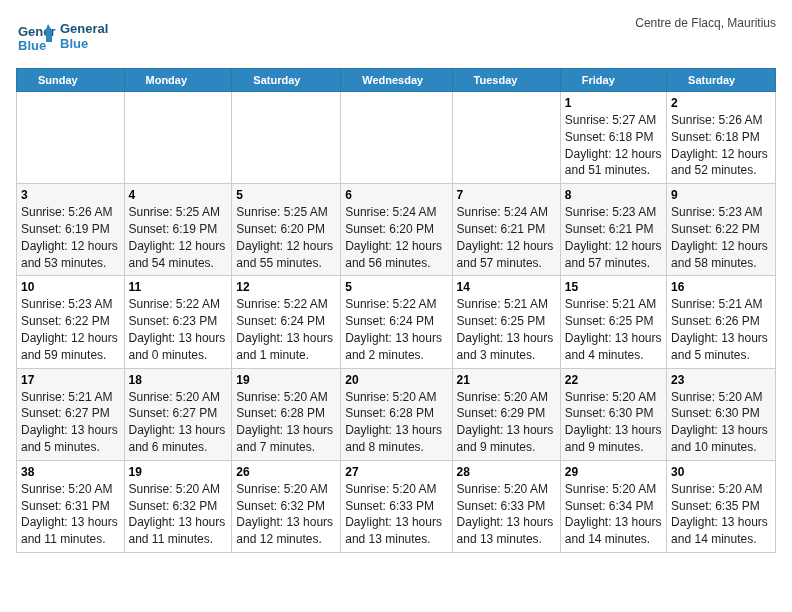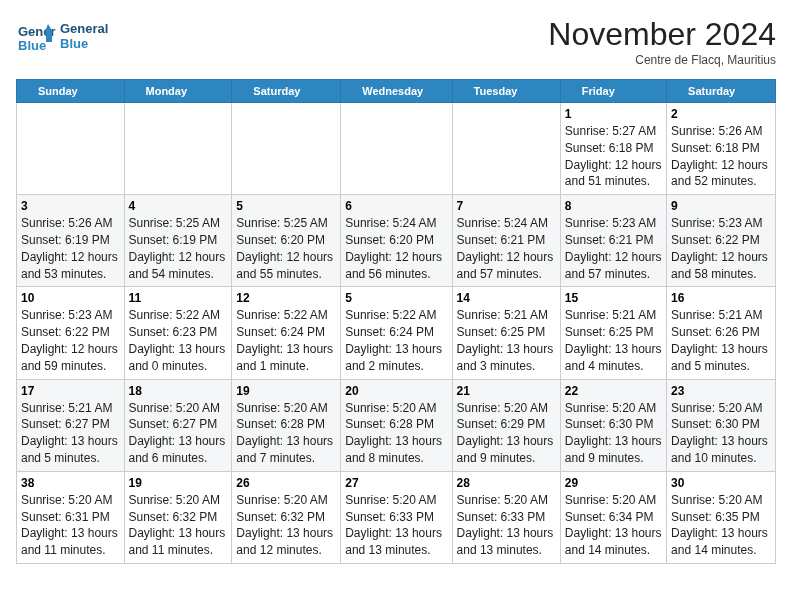--- a/index.html
+++ b/index.html
@@ -90,21 +90,20 @@
       <polygon points="32,8 38,18 36,16 36,26 30,26 30,16 28,18" fill="#2e86c1"></polygon>
     </svg>
     <div>
       <div style="font-size:13px;font-weight:bold;">
         <span style="color:#1a5276;">General</span><br>
         <span style="color:#2e86c1;">Blue</span>
       </div>
     </div>
   </div>
   <div class="title-area">
-    <div class="month-title">November 2024</div>
     <div class="subtitle">Centre de Flacq, Mauritius</div>
   </div>
 </div>
 
 <table>
   <thead>
     <tr id="weekday-header">
     <th>Sunday</th>
         <th>Monday</th>
         <th>Saturday</th>

